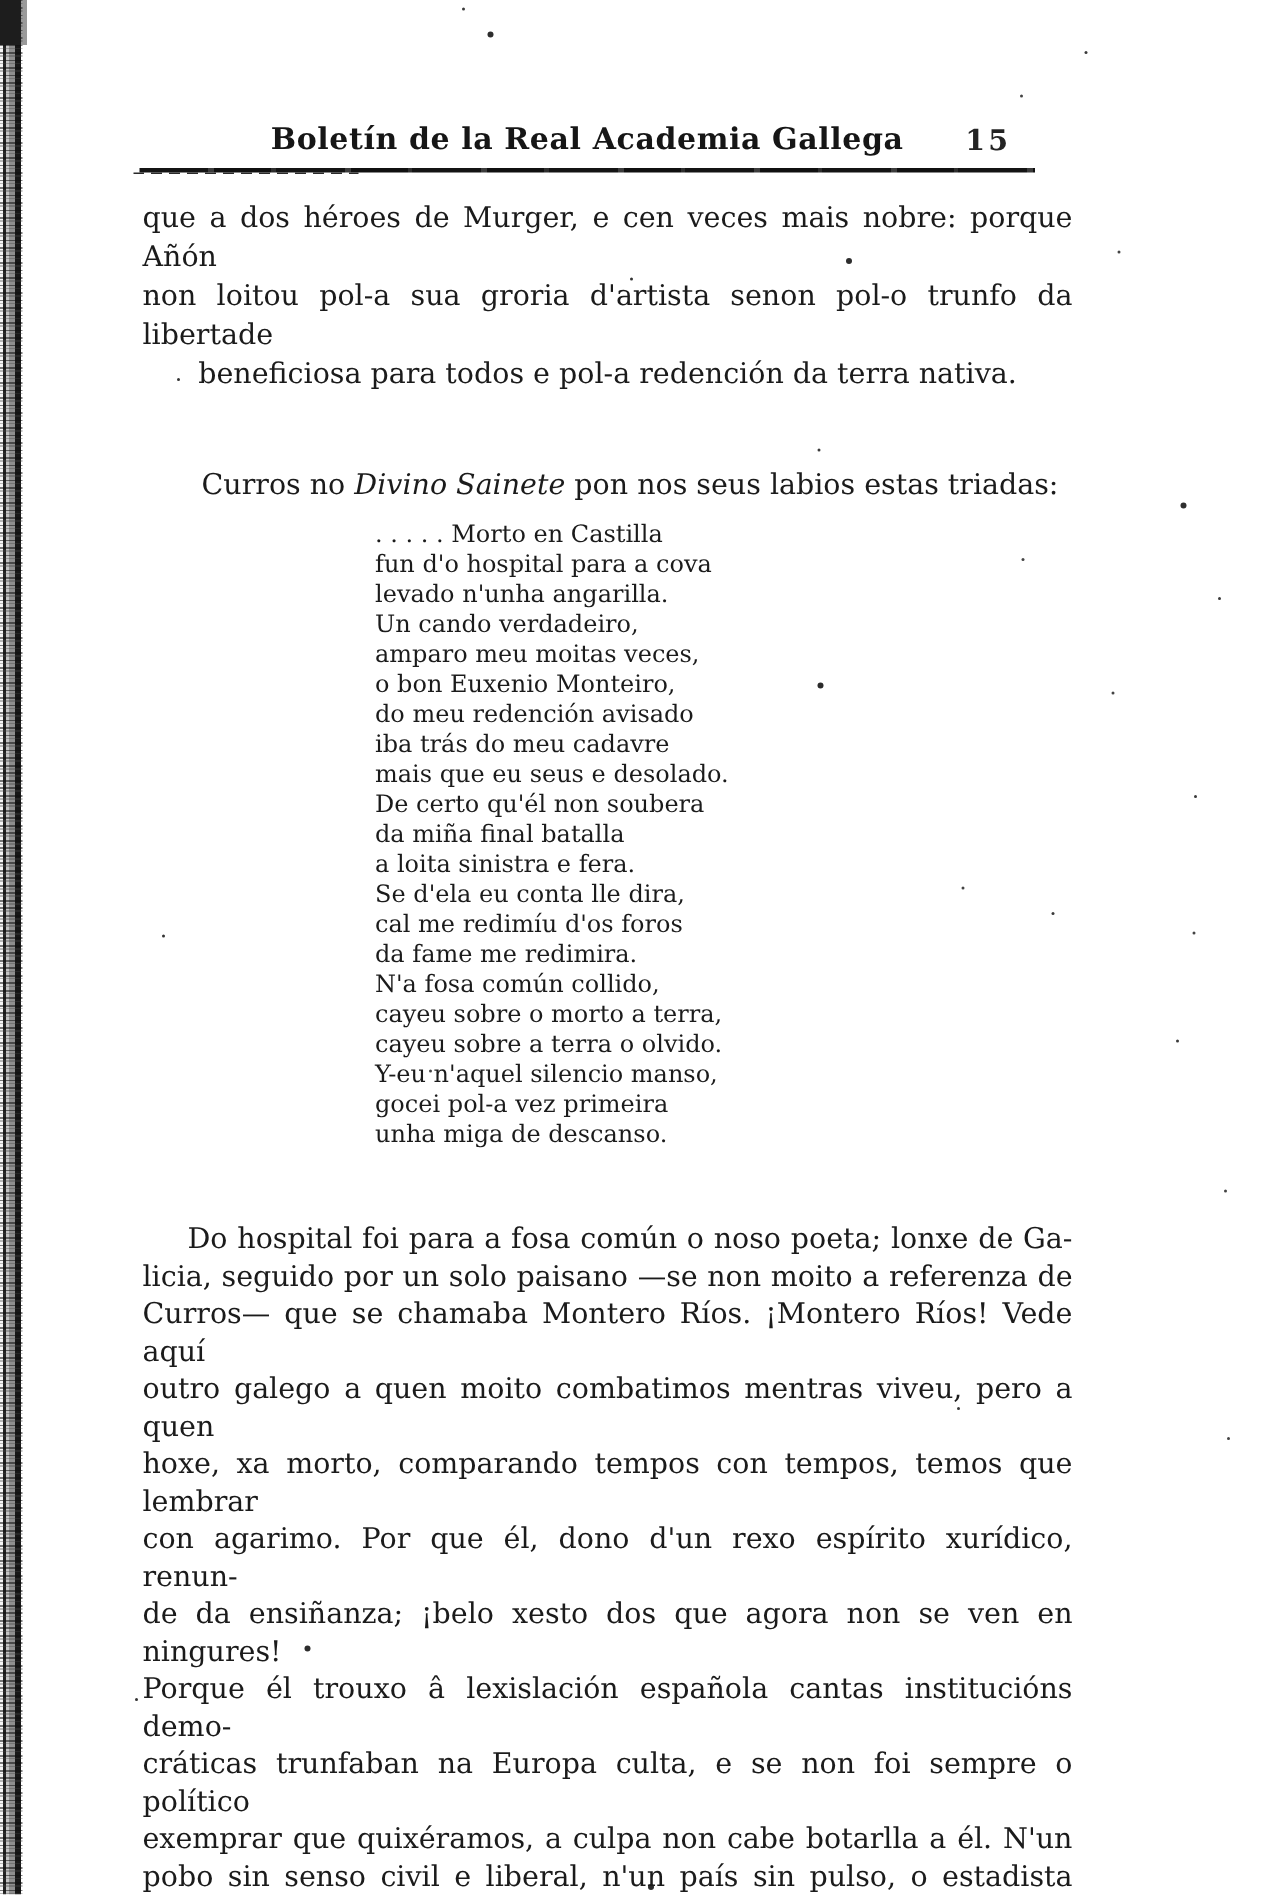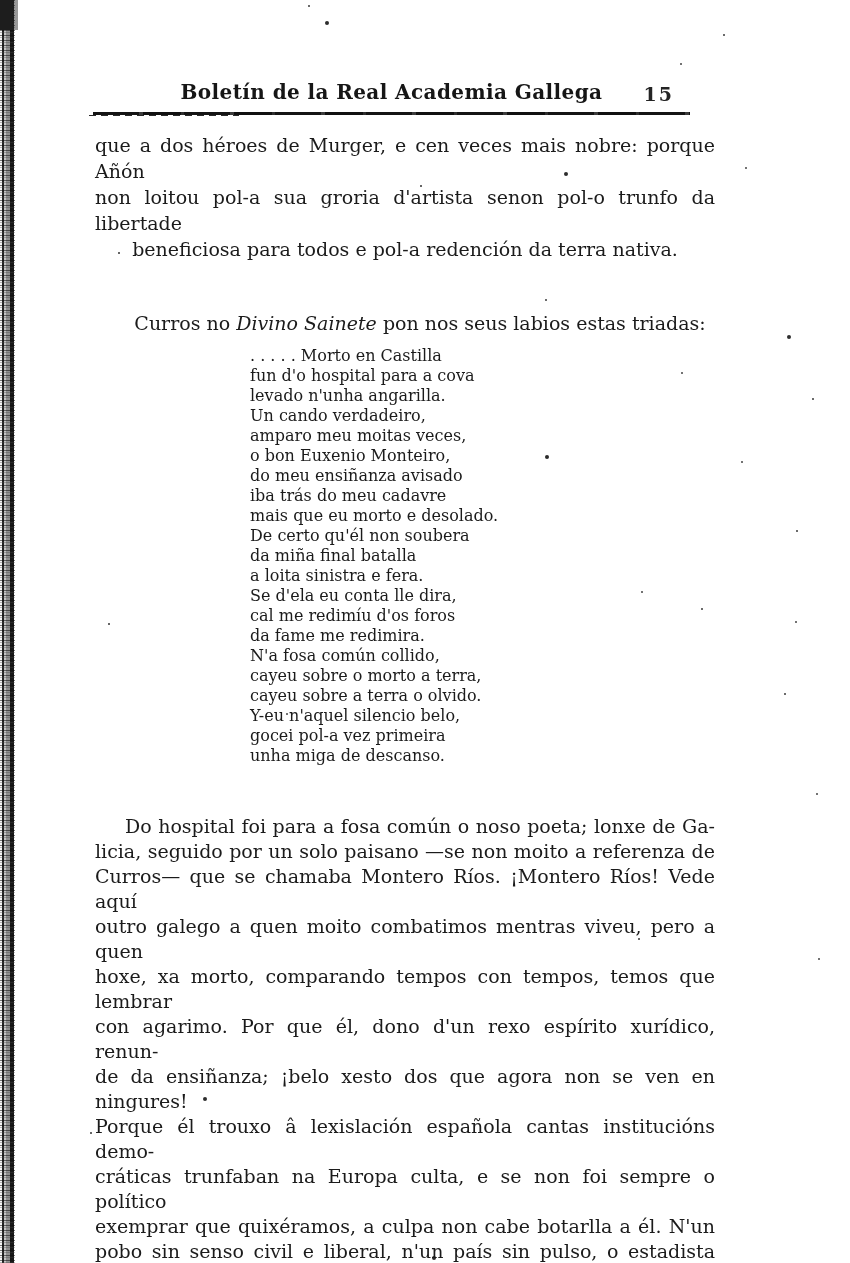--- a/index.html
+++ b/index.html
@@ -115,33 +115,33 @@
     <div class="para intro indent-first">
         <div class="line nj"><span>Curros no </span><span class="it">Divino Sainete</span><span> pon nos seus labios estas triadas:</span></div>
       </div>
     <div class="poem">
         <div class="line"><span>. . . . . Morto en Castilla</span></div>
         <div class="line"><span>fun d'o hospital para a cova</span></div>
         <div class="line"><span>levado n'unha angarilla.</span></div>
         <div class="line"><span>Un cando verdadeiro,</span></div>
         <div class="line"><span>amparo meu moitas veces,</span></div>
         <div class="line"><span>o bon Euxenio Monteiro,</span></div>
-        <div class="line"><span>do meu ensiñanza avisado</span></div>
+        <div class="line"><span>do meu redención avisado</span></div>
         <div class="line"><span>iba trás do meu cadavre</span></div>
-        <div class="line"><span>mais que eu morto e desolado.</span></div>
+        <div class="line"><span>mais que eu seus e desolado.</span></div>
         <div class="line"><span>De certo qu'él non soubera</span></div>
         <div class="line"><span>da miña final batalla</span></div>
         <div class="line"><span>a loita sinistra e fera.</span></div>
         <div class="line"><span>Se d'ela eu conta lle dira,</span></div>
         <div class="line"><span>cal me redimíu d'os foros</span></div>
         <div class="line"><span>da fame me redimira.</span></div>
         <div class="line"><span>N'a fosa común collido,</span></div>
         <div class="line"><span>cayeu sobre o morto a terra,</span></div>
         <div class="line"><span>cayeu sobre a terra o olvido.</span></div>
-        <div class="line"><span>Y-eu n'aquel silencio belo,</span></div>
+        <div class="line"><span>Y-eu n'aquel silencio manso,</span></div>
         <div class="line"><span>gocei pol-a vez primeira</span></div>
         <div class="line"><span>unha miga de descanso.</span></div>
       </div>
     <div class="para para2 indent-first">
         <div class="line"><span>Do hospital foi para a fosa común o noso poeta; lonxe de Ga-</span></div>
         <div class="line"><span>licia, seguido por un solo paisano —se non moito a referenza de</span></div>
         <div class="line"><span>Curros— que se chamaba Montero Ríos. ¡Montero Ríos! Vede aquí</span></div>
         <div class="line"><span>outro galego a quen moito combatimos mentras viveu, pero a quen</span></div>
         <div class="line"><span>hoxe, xa morto, comparando tempos con tempos, temos que lembrar</span></div>
         <div class="line"><span>con agarimo. Por que él, dono d'un rexo espírito xurídico, renun-</span></div>

